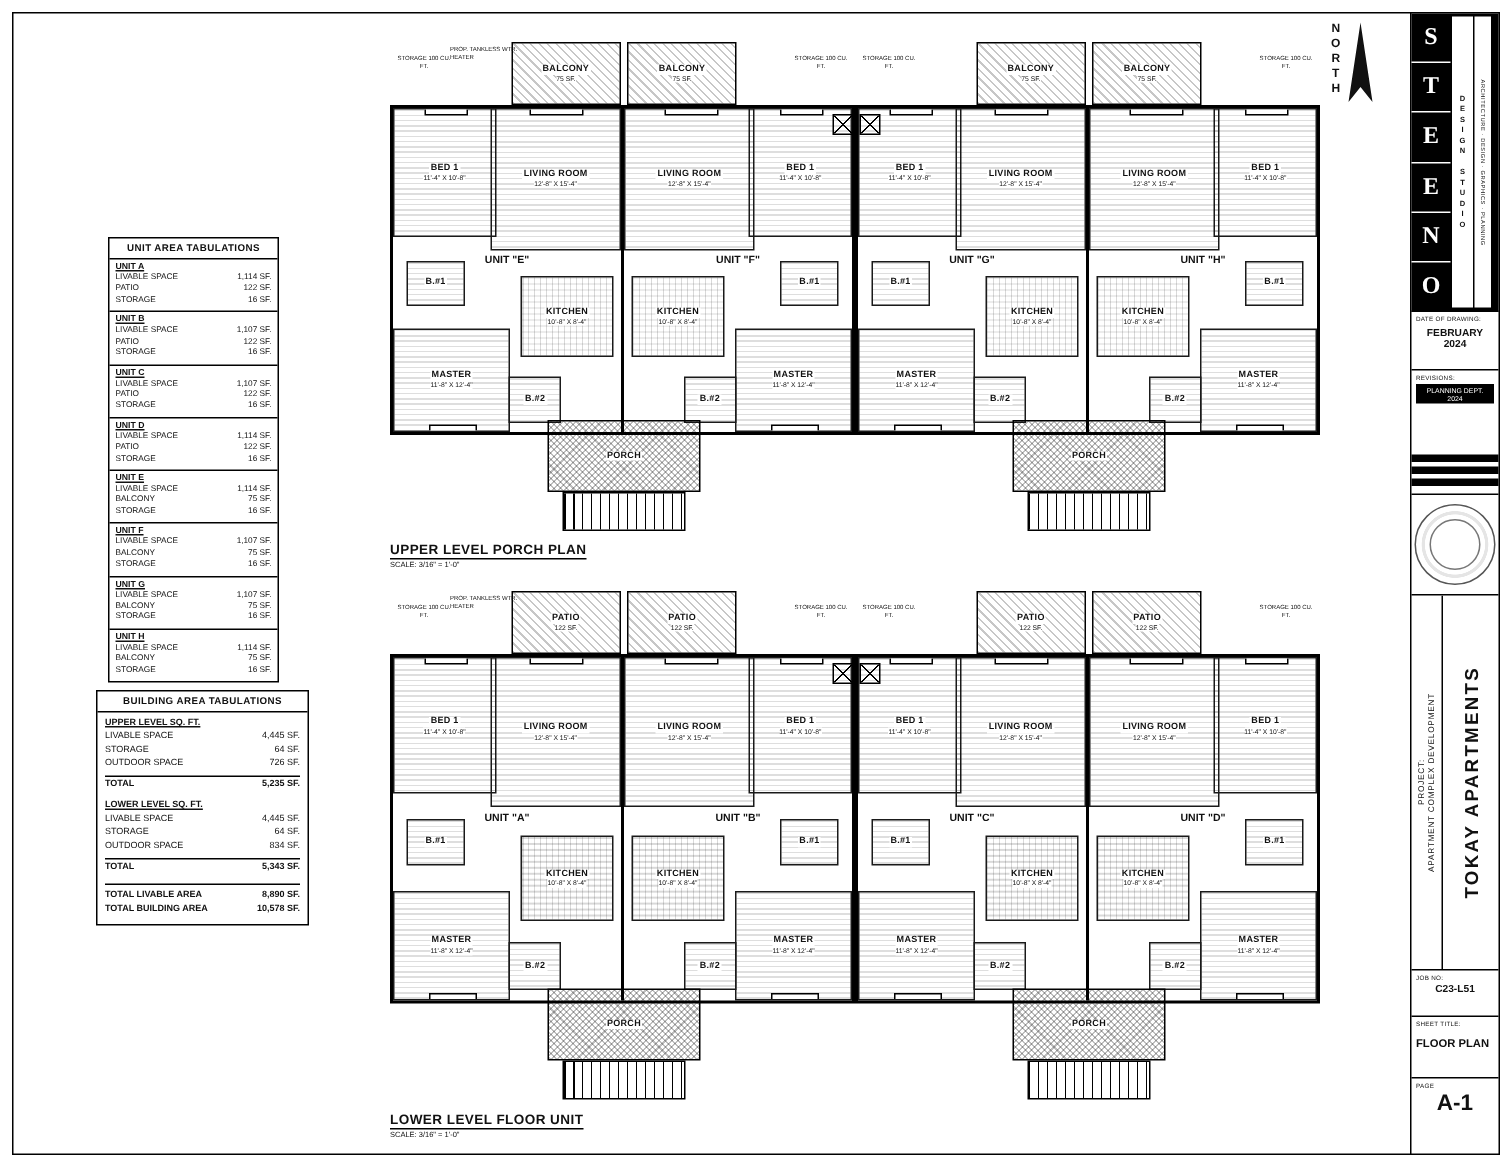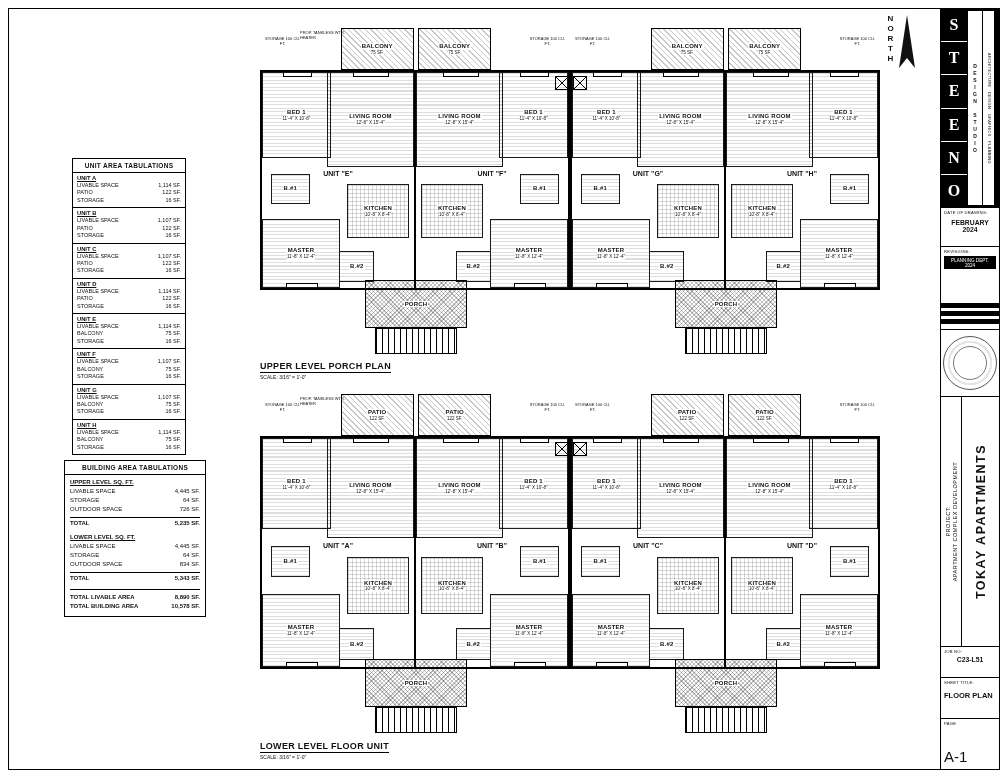--- a/index.html
+++ b/index.html
@@ -124,21 +124,21 @@
   .proj-col{width:20px;display:flex;align-items:center;justify-content:center;border-right:1px solid #000;gap:1px;}
   .proj-col span{writing-mode:vertical-rl;transform:rotate(180deg);font-size:5.5px;letter-spacing:.5px;white-space:nowrap;}
   .name-col{flex:1;display:flex;align-items:center;justify-content:center;}
   .name-col span{writing-mode:vertical-rl;transform:rotate(180deg);font-size:12.5px;font-weight:bold;
         letter-spacing:1.5px;white-space:nowrap;}
   .tb-job{height:26px;padding:2px 3px;}
   .tb-job .tb-val{font-size:6.8px;font-weight:bold;text-align:center;margin-top:2px;}
   .tb-sheet{height:36px;padding:2px 3px;}
   .tb-sheet .tb-val{font-size:7.5px;font-weight:bold;margin-top:6px;}
   .tb-page{height:46px;padding:2px 3px;}
-  .tb-page .tb-val{font-size:15px;font-weight:normal;margin-top:22px;}
+  .tb-page .tb-val{font-size:15px;font-weight:bold;text-align:center;margin-top:1px;}
 </style>
 </head>
 <body>
 
 <div class="sheet">
   <div class="frame"></div>
 
   <div class="north">
     <span class="north-text">NORTH</span>
     <svg width="20" height="58" viewBox="0 0 20 58">

